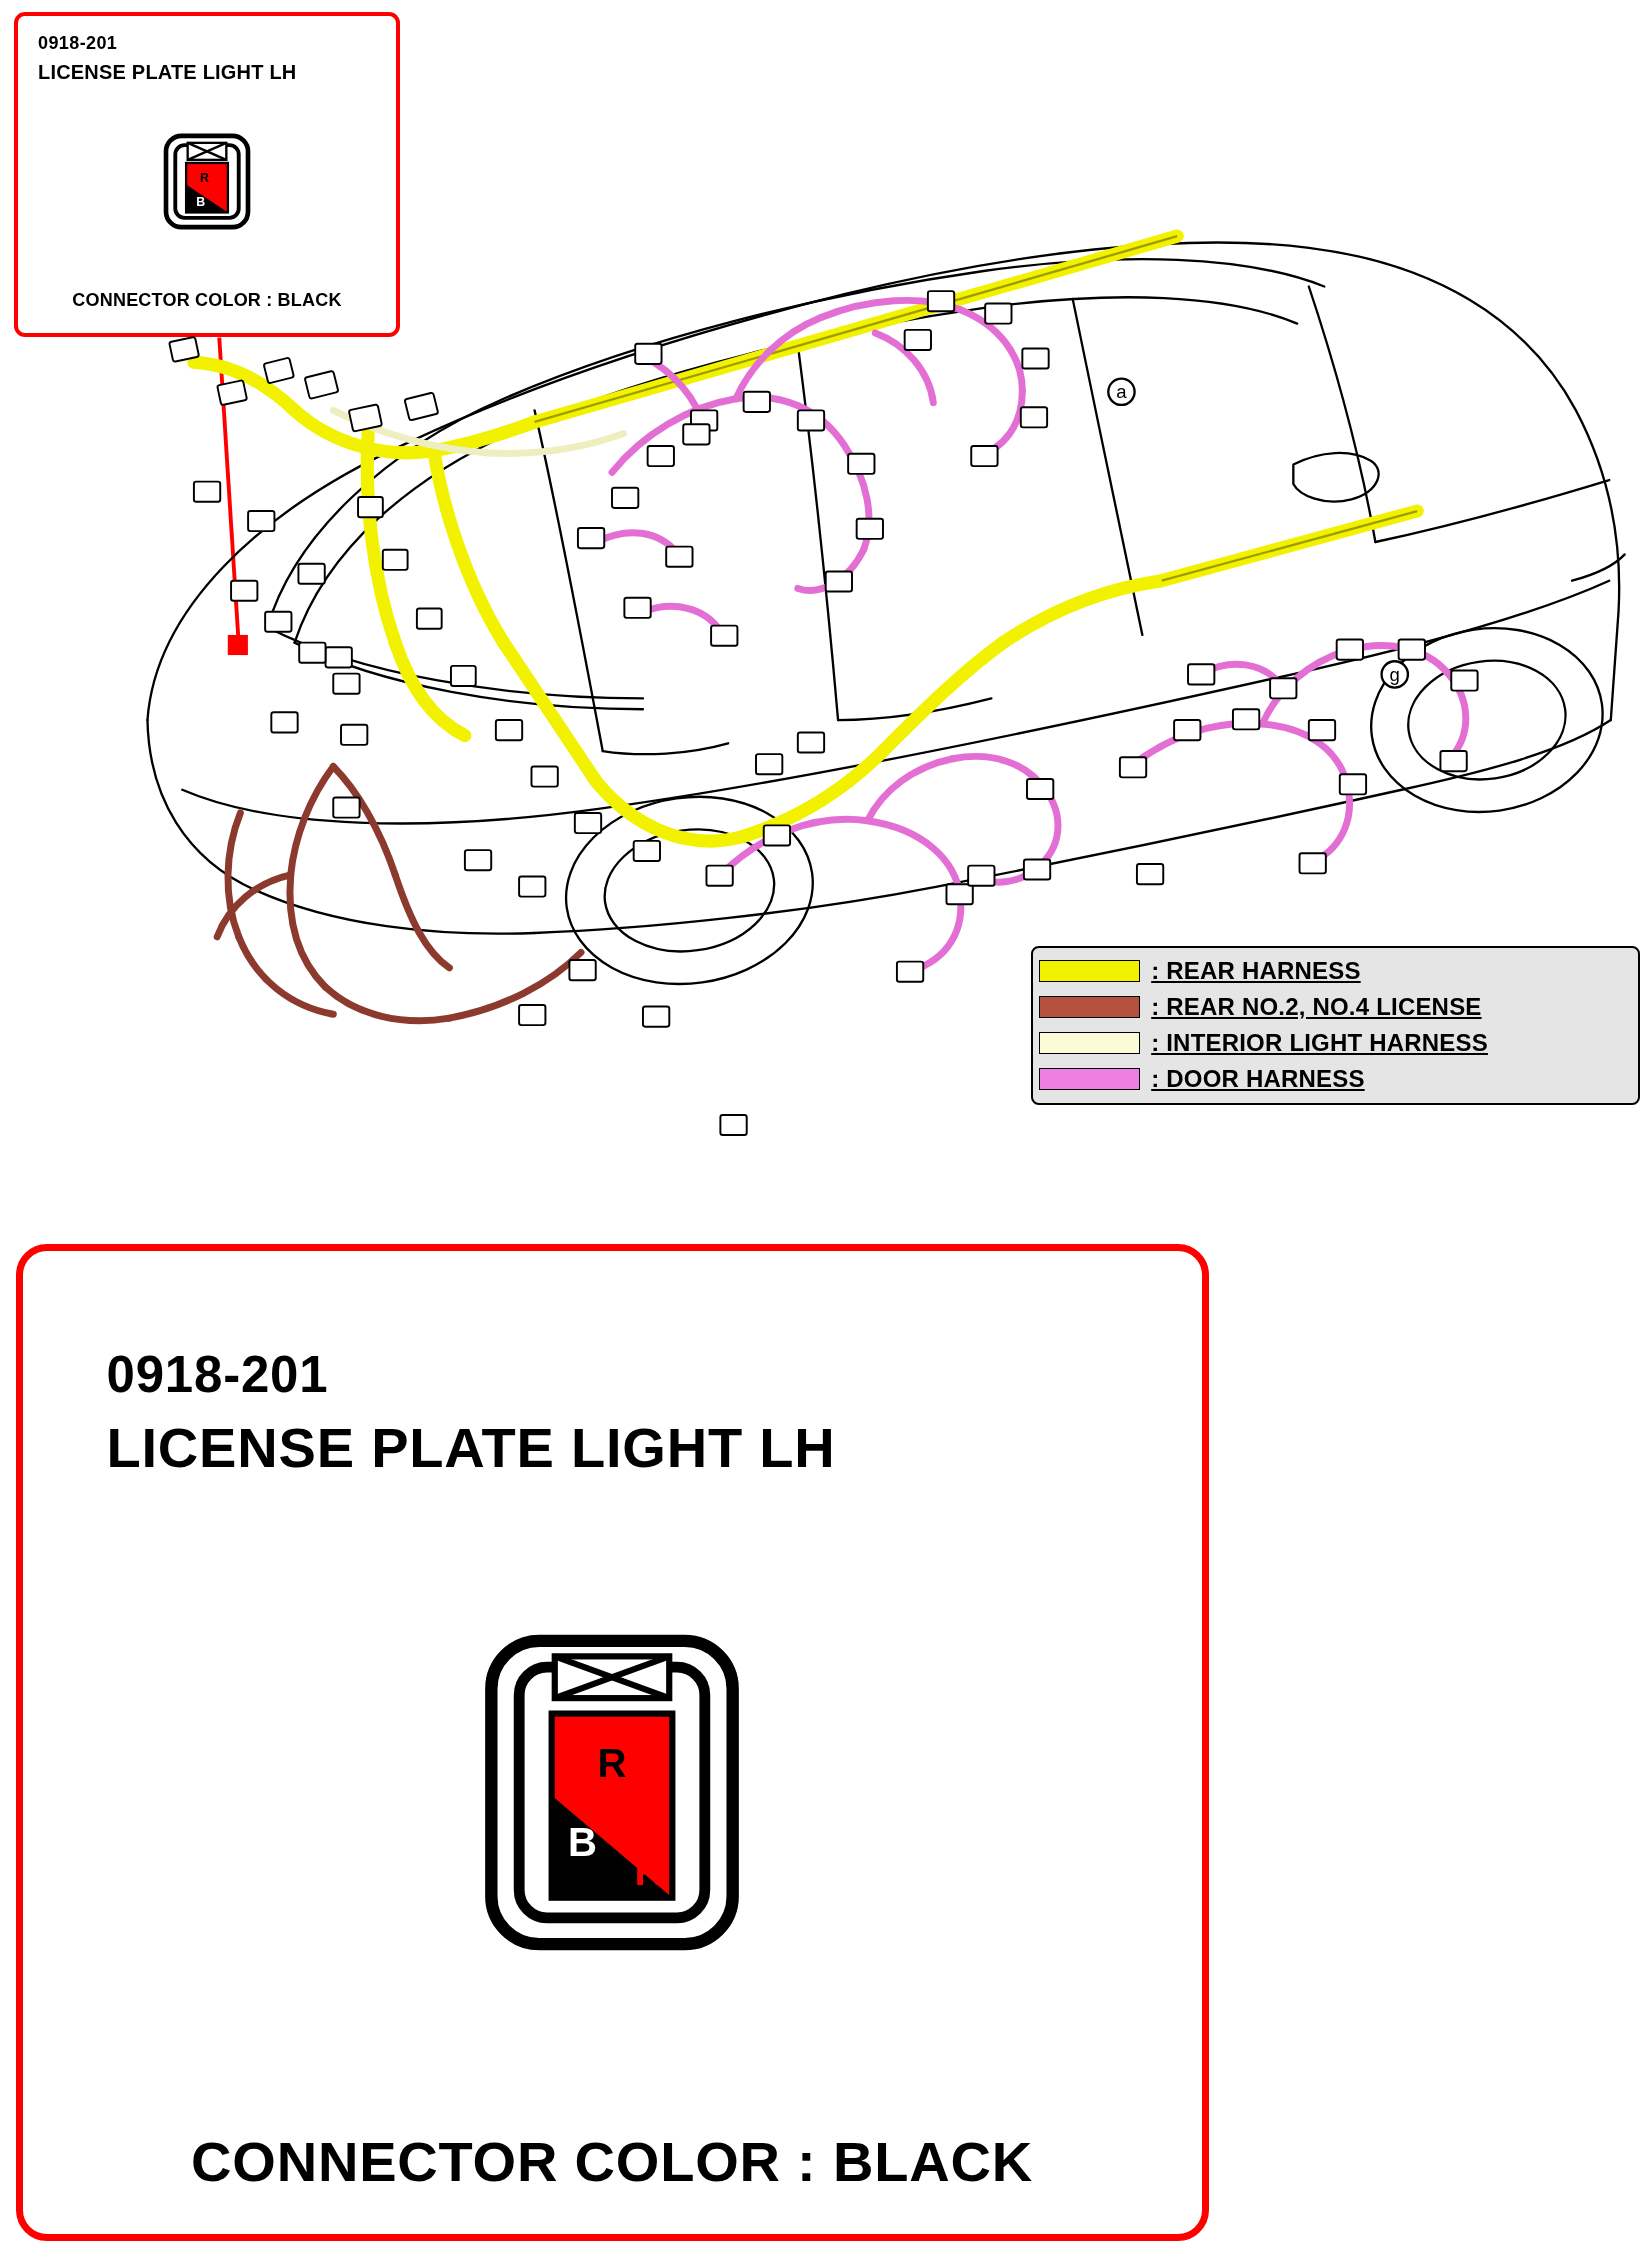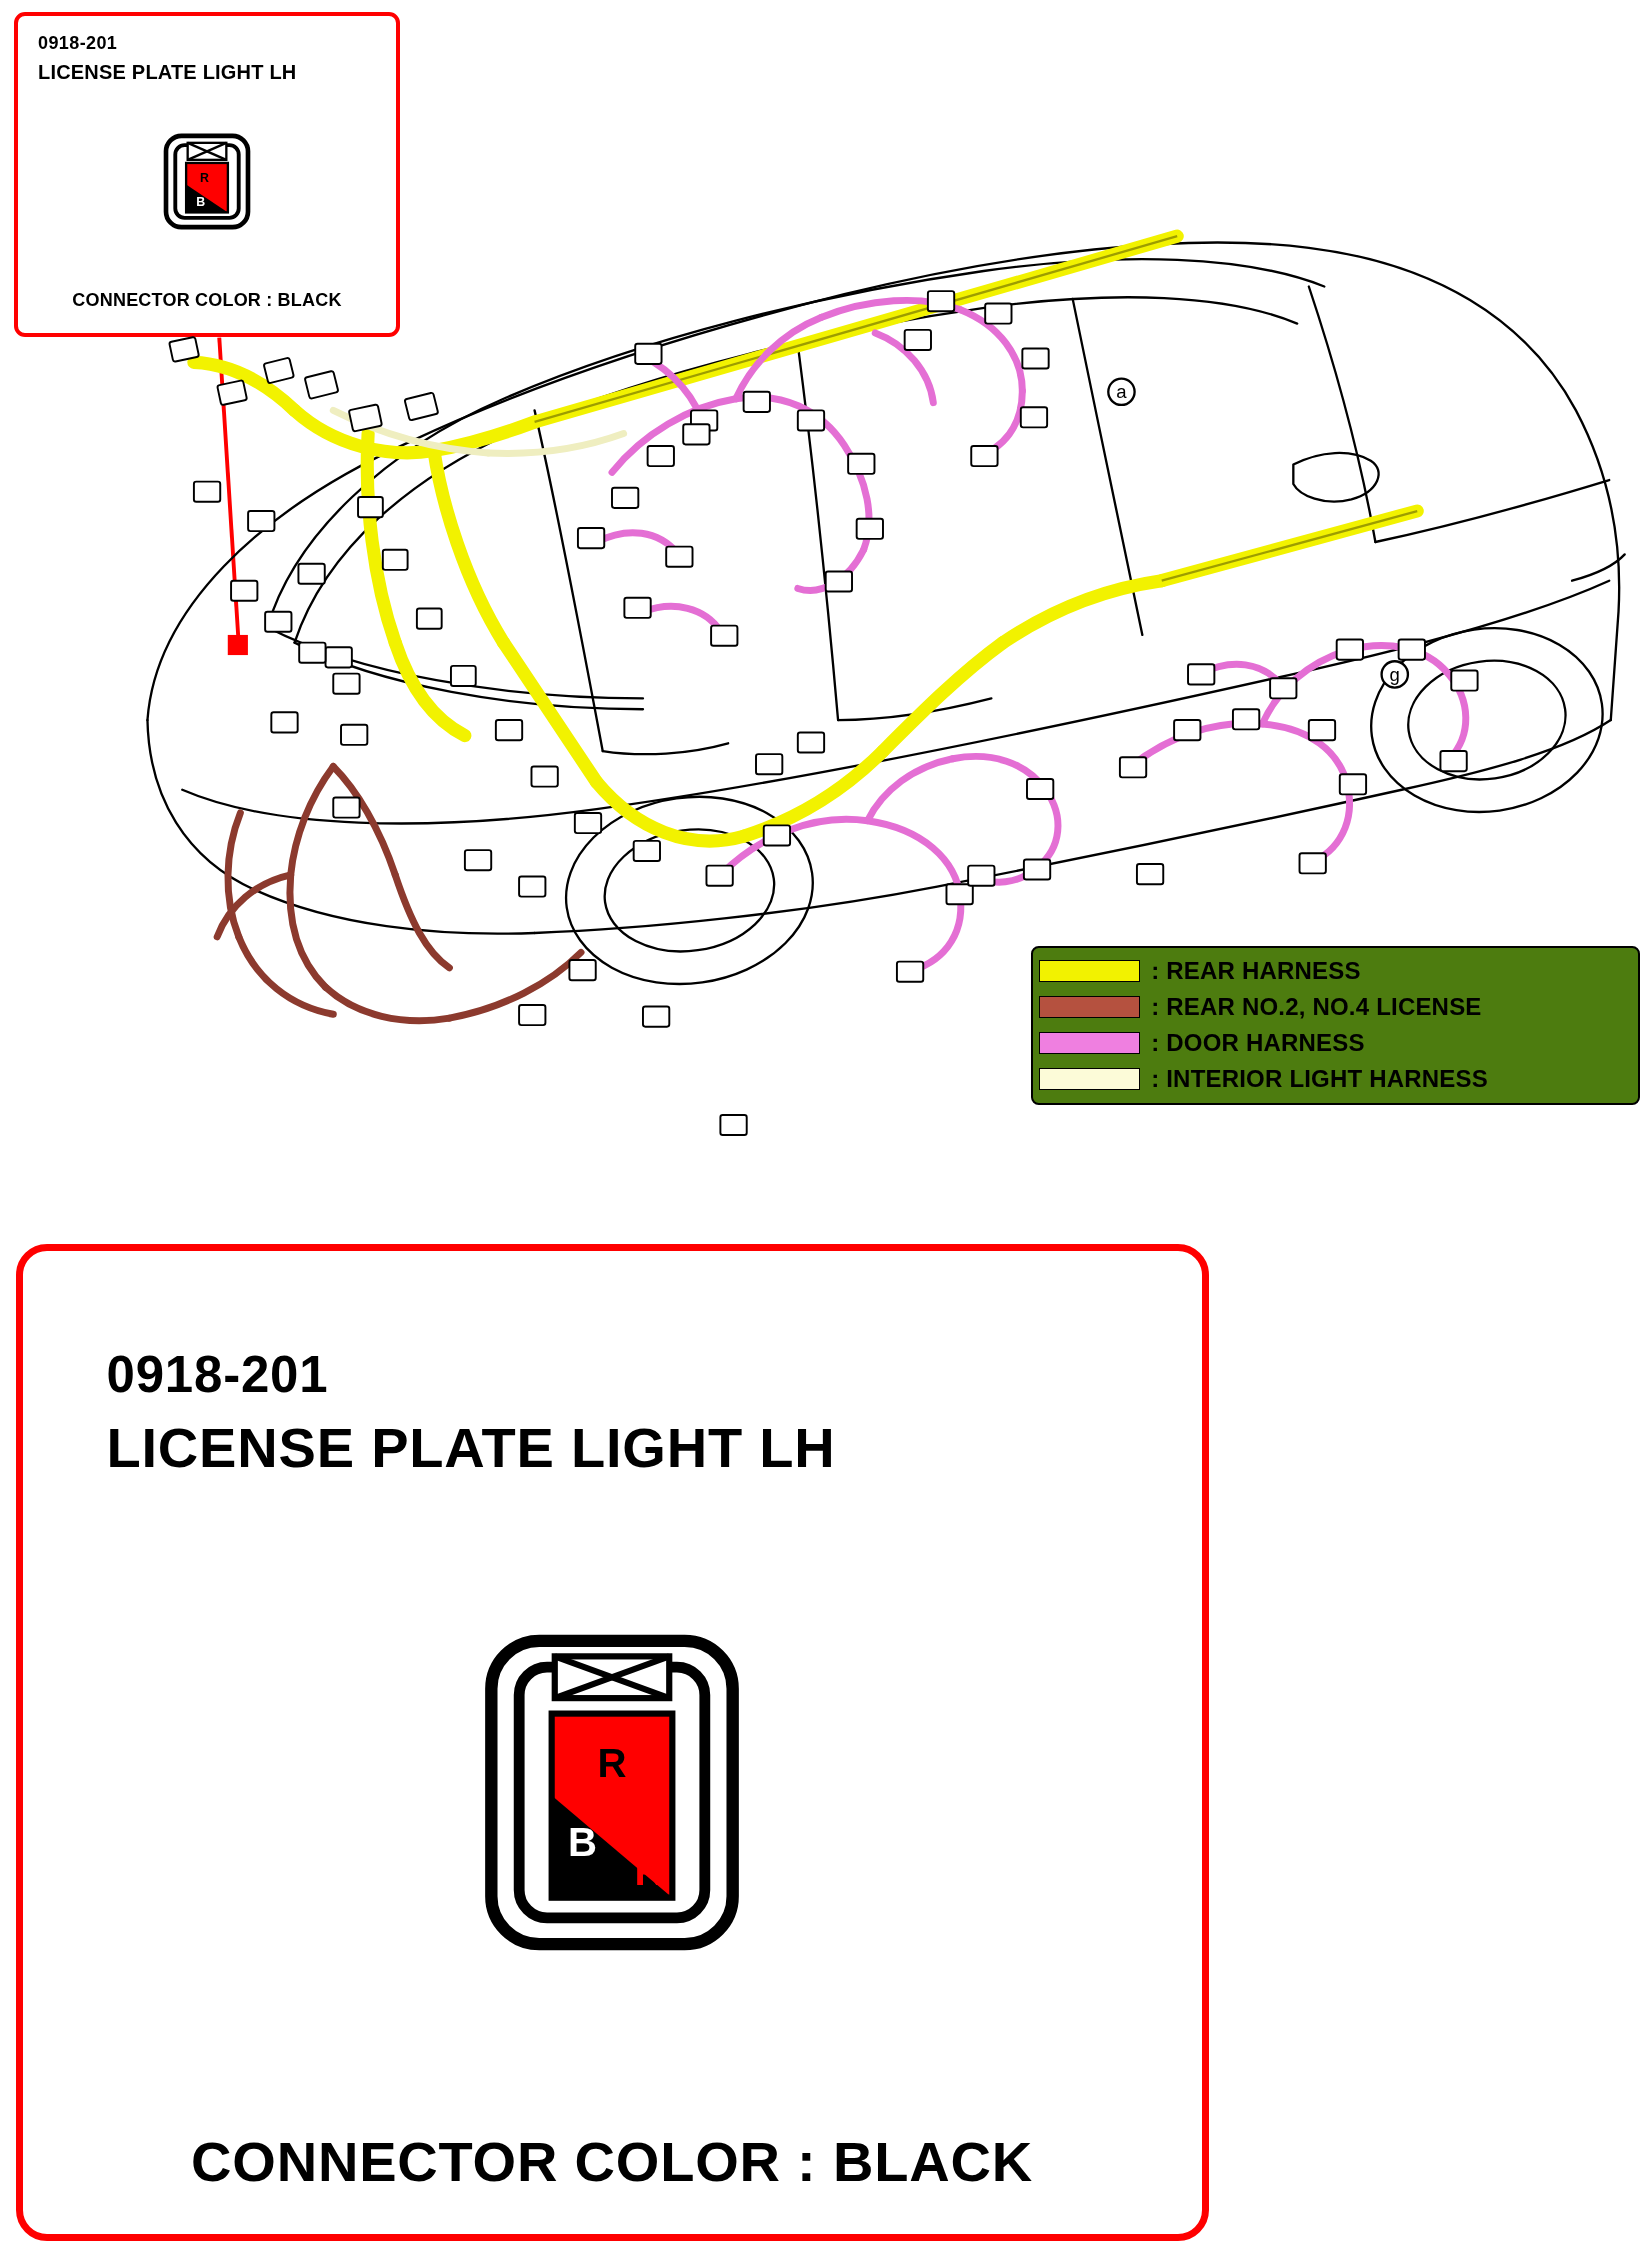--- a/index.html
+++ b/index.html
@@ -84,23 +84,24 @@
   }
 
   
   #legend {
     position: absolute;
     left: 1031px;
     top: 946px;
     width: 609px;
     border: 2.3px solid #000;
     border-radius: 7.7px;
-    background: #4d7c0f;
+    background: #e5e5e5;
     box-sizing: border-box;
     padding: 4.6px 6.2px 6.2px 6.2px;
+    text-decoration: underline;
   }
   #legend .row {
     display: flex;
     align-items: center;
     height: 36px;
   }
   #legend .swatch {
     width: 101px;
     height: 22px;
     border: 1.5px solid #000;
@@ -386,26 +387,26 @@
 <div id="legend">
   <div class="row">
     <span class="swatch" style="background:#f2f200"></span>
     <span class="label">: REAR HARNESS</span>
   </div>
   <div class="row">
     <span class="swatch" style="background:#b5513f"></span>
     <span class="label">: REAR NO.2, NO.4 LICENSE</span>
   </div>
   <div class="row">
+    <span class="swatch" style="background:#fcfbd8"></span>
+    <span class="label">: INTERIOR LIGHT HARNESS</span>
+  </div>
+  <div class="row">
     <span class="swatch" style="background:#ef7fe0"></span>
     <span class="label">: DOOR HARNESS</span>
-  </div>
-  <div class="row">
-    <span class="swatch" style="background:#fcfbd8"></span>
-    <span class="label">: INTERIOR LIGHT HARNESS</span>
   </div>
 </div>
 
 <div id="callout-big">
   <div class="code">0918-201</div>
   <div class="title">LICENSE PLATE LIGHT LH</div>
 
   <div class="conn-wrap">
     <svg class="connector-symbol" width="263" height="325" viewBox="0 0 340 420" aria-hidden="true">
       <rect x="14" y="14" width="312" height="392" rx="62" ry="62" fill="#ffffff" stroke="#000" stroke-width="16"></rect>

